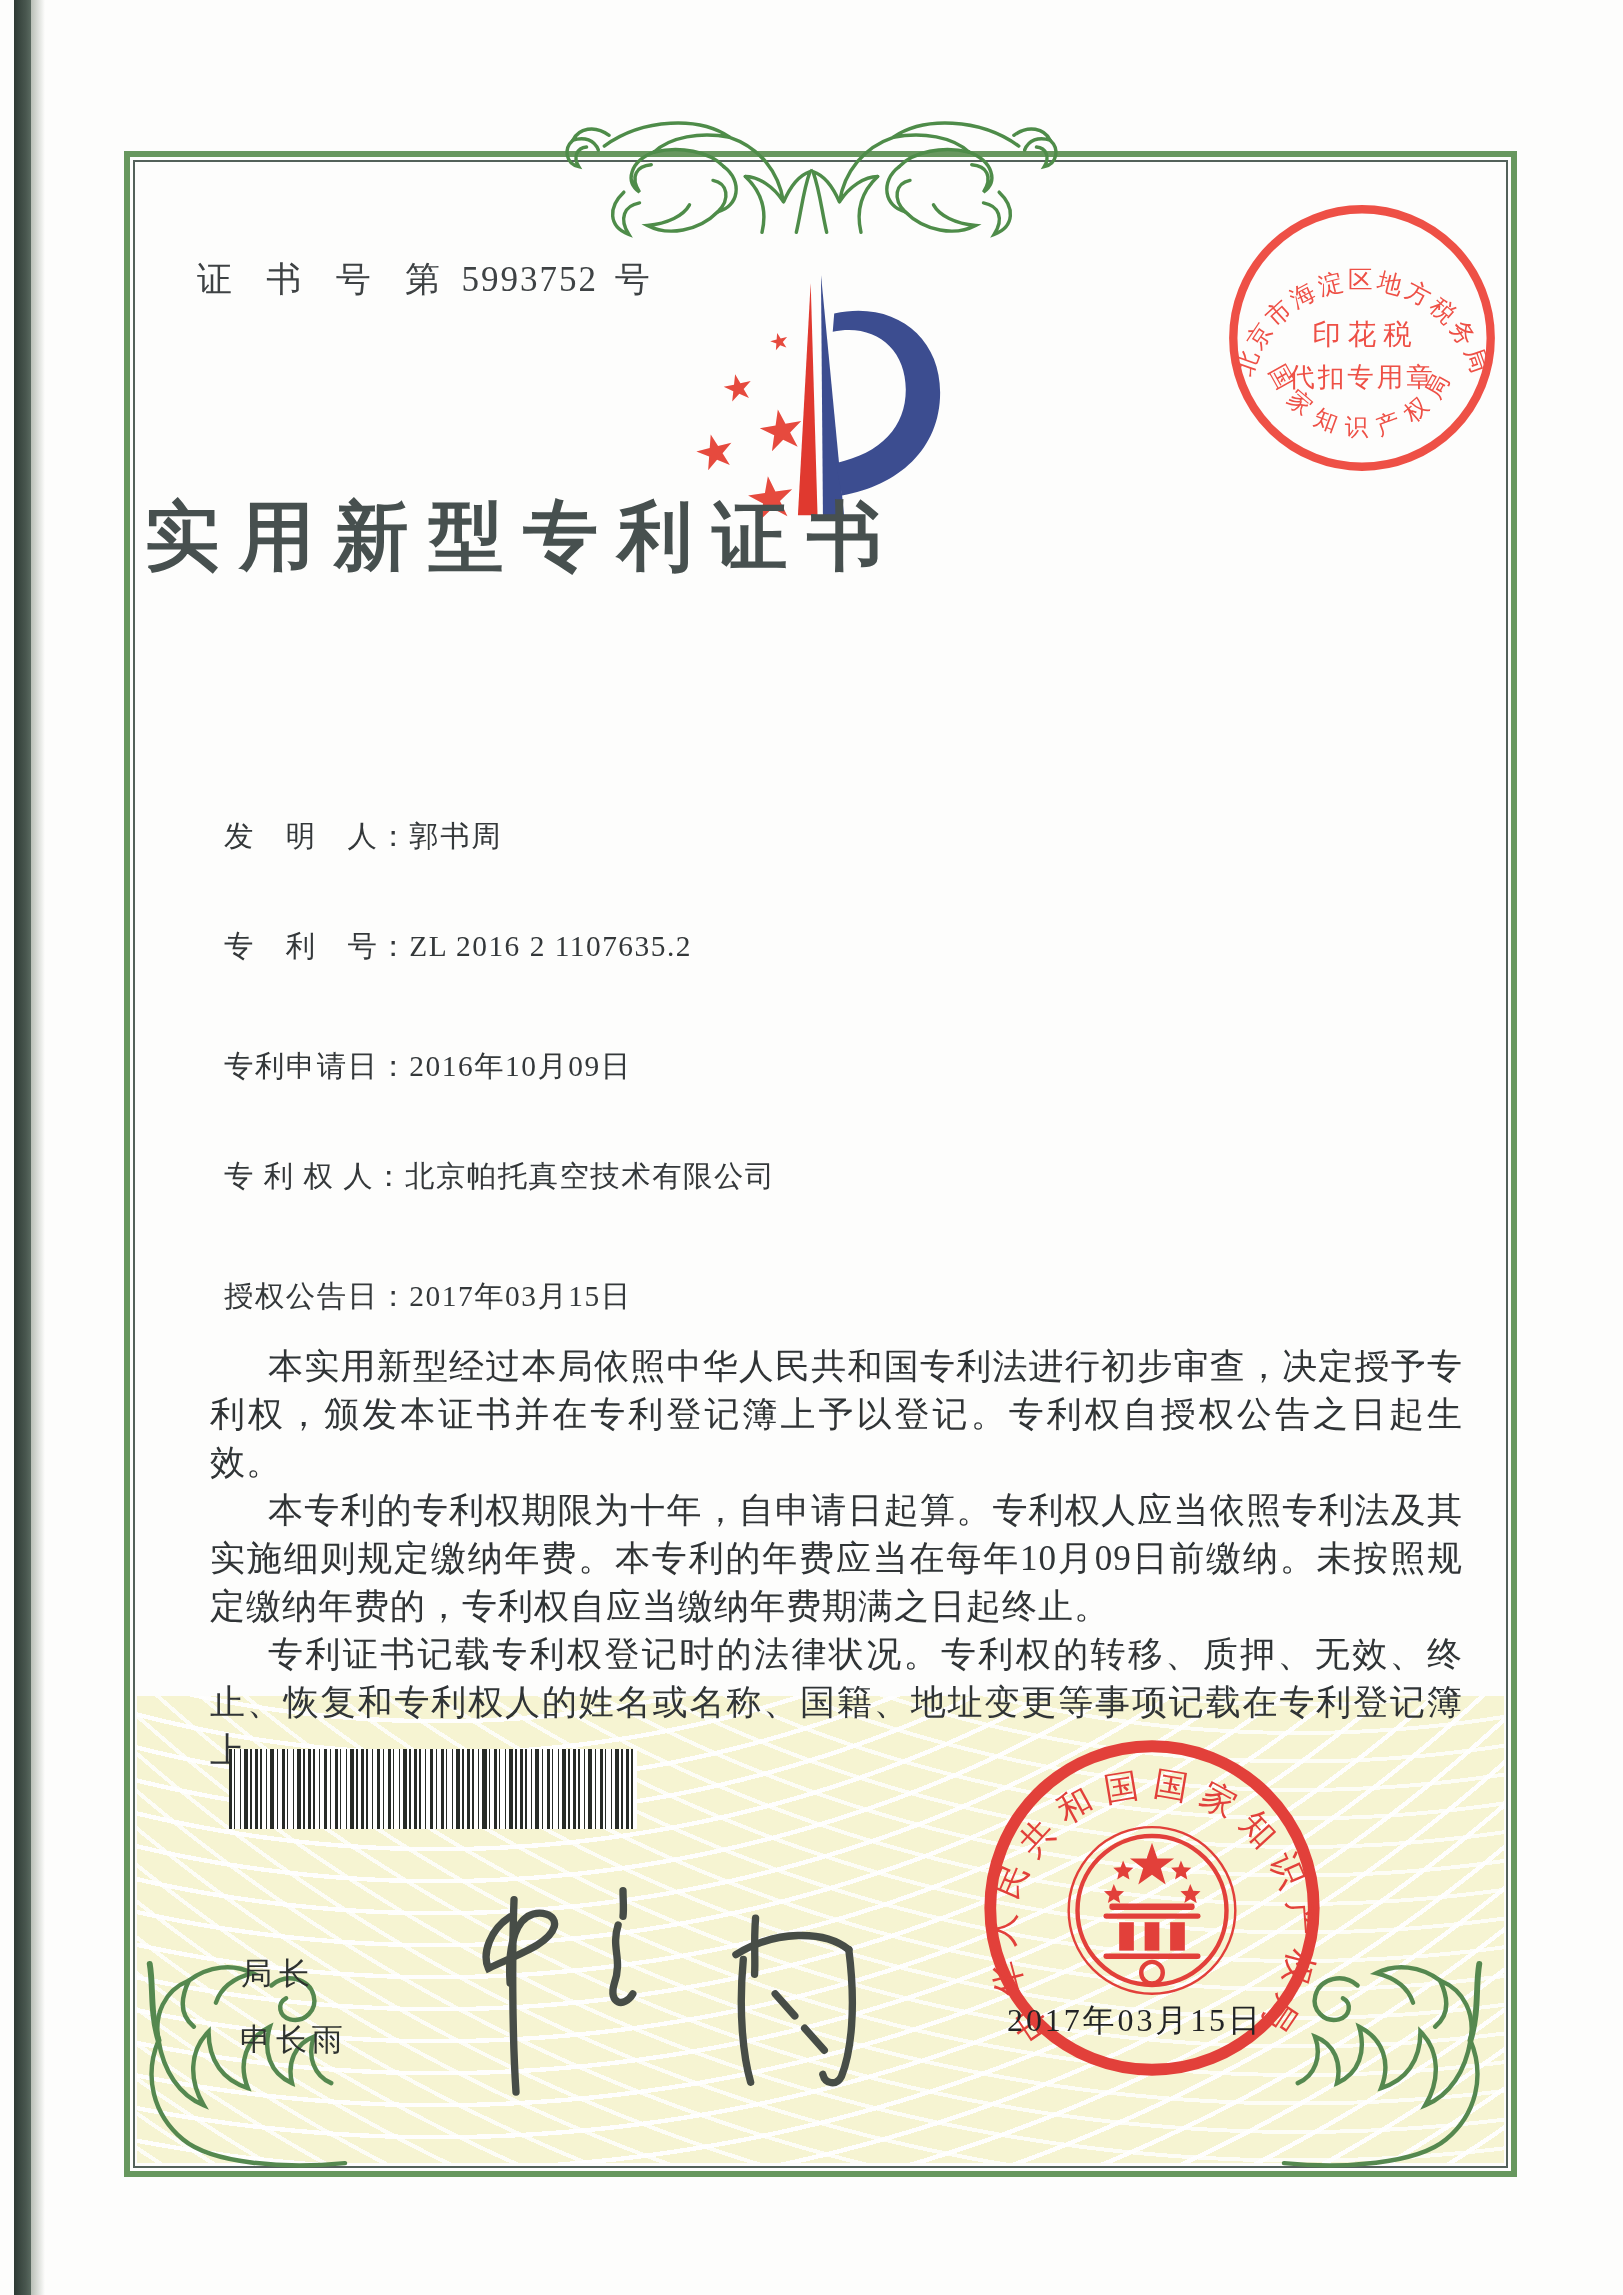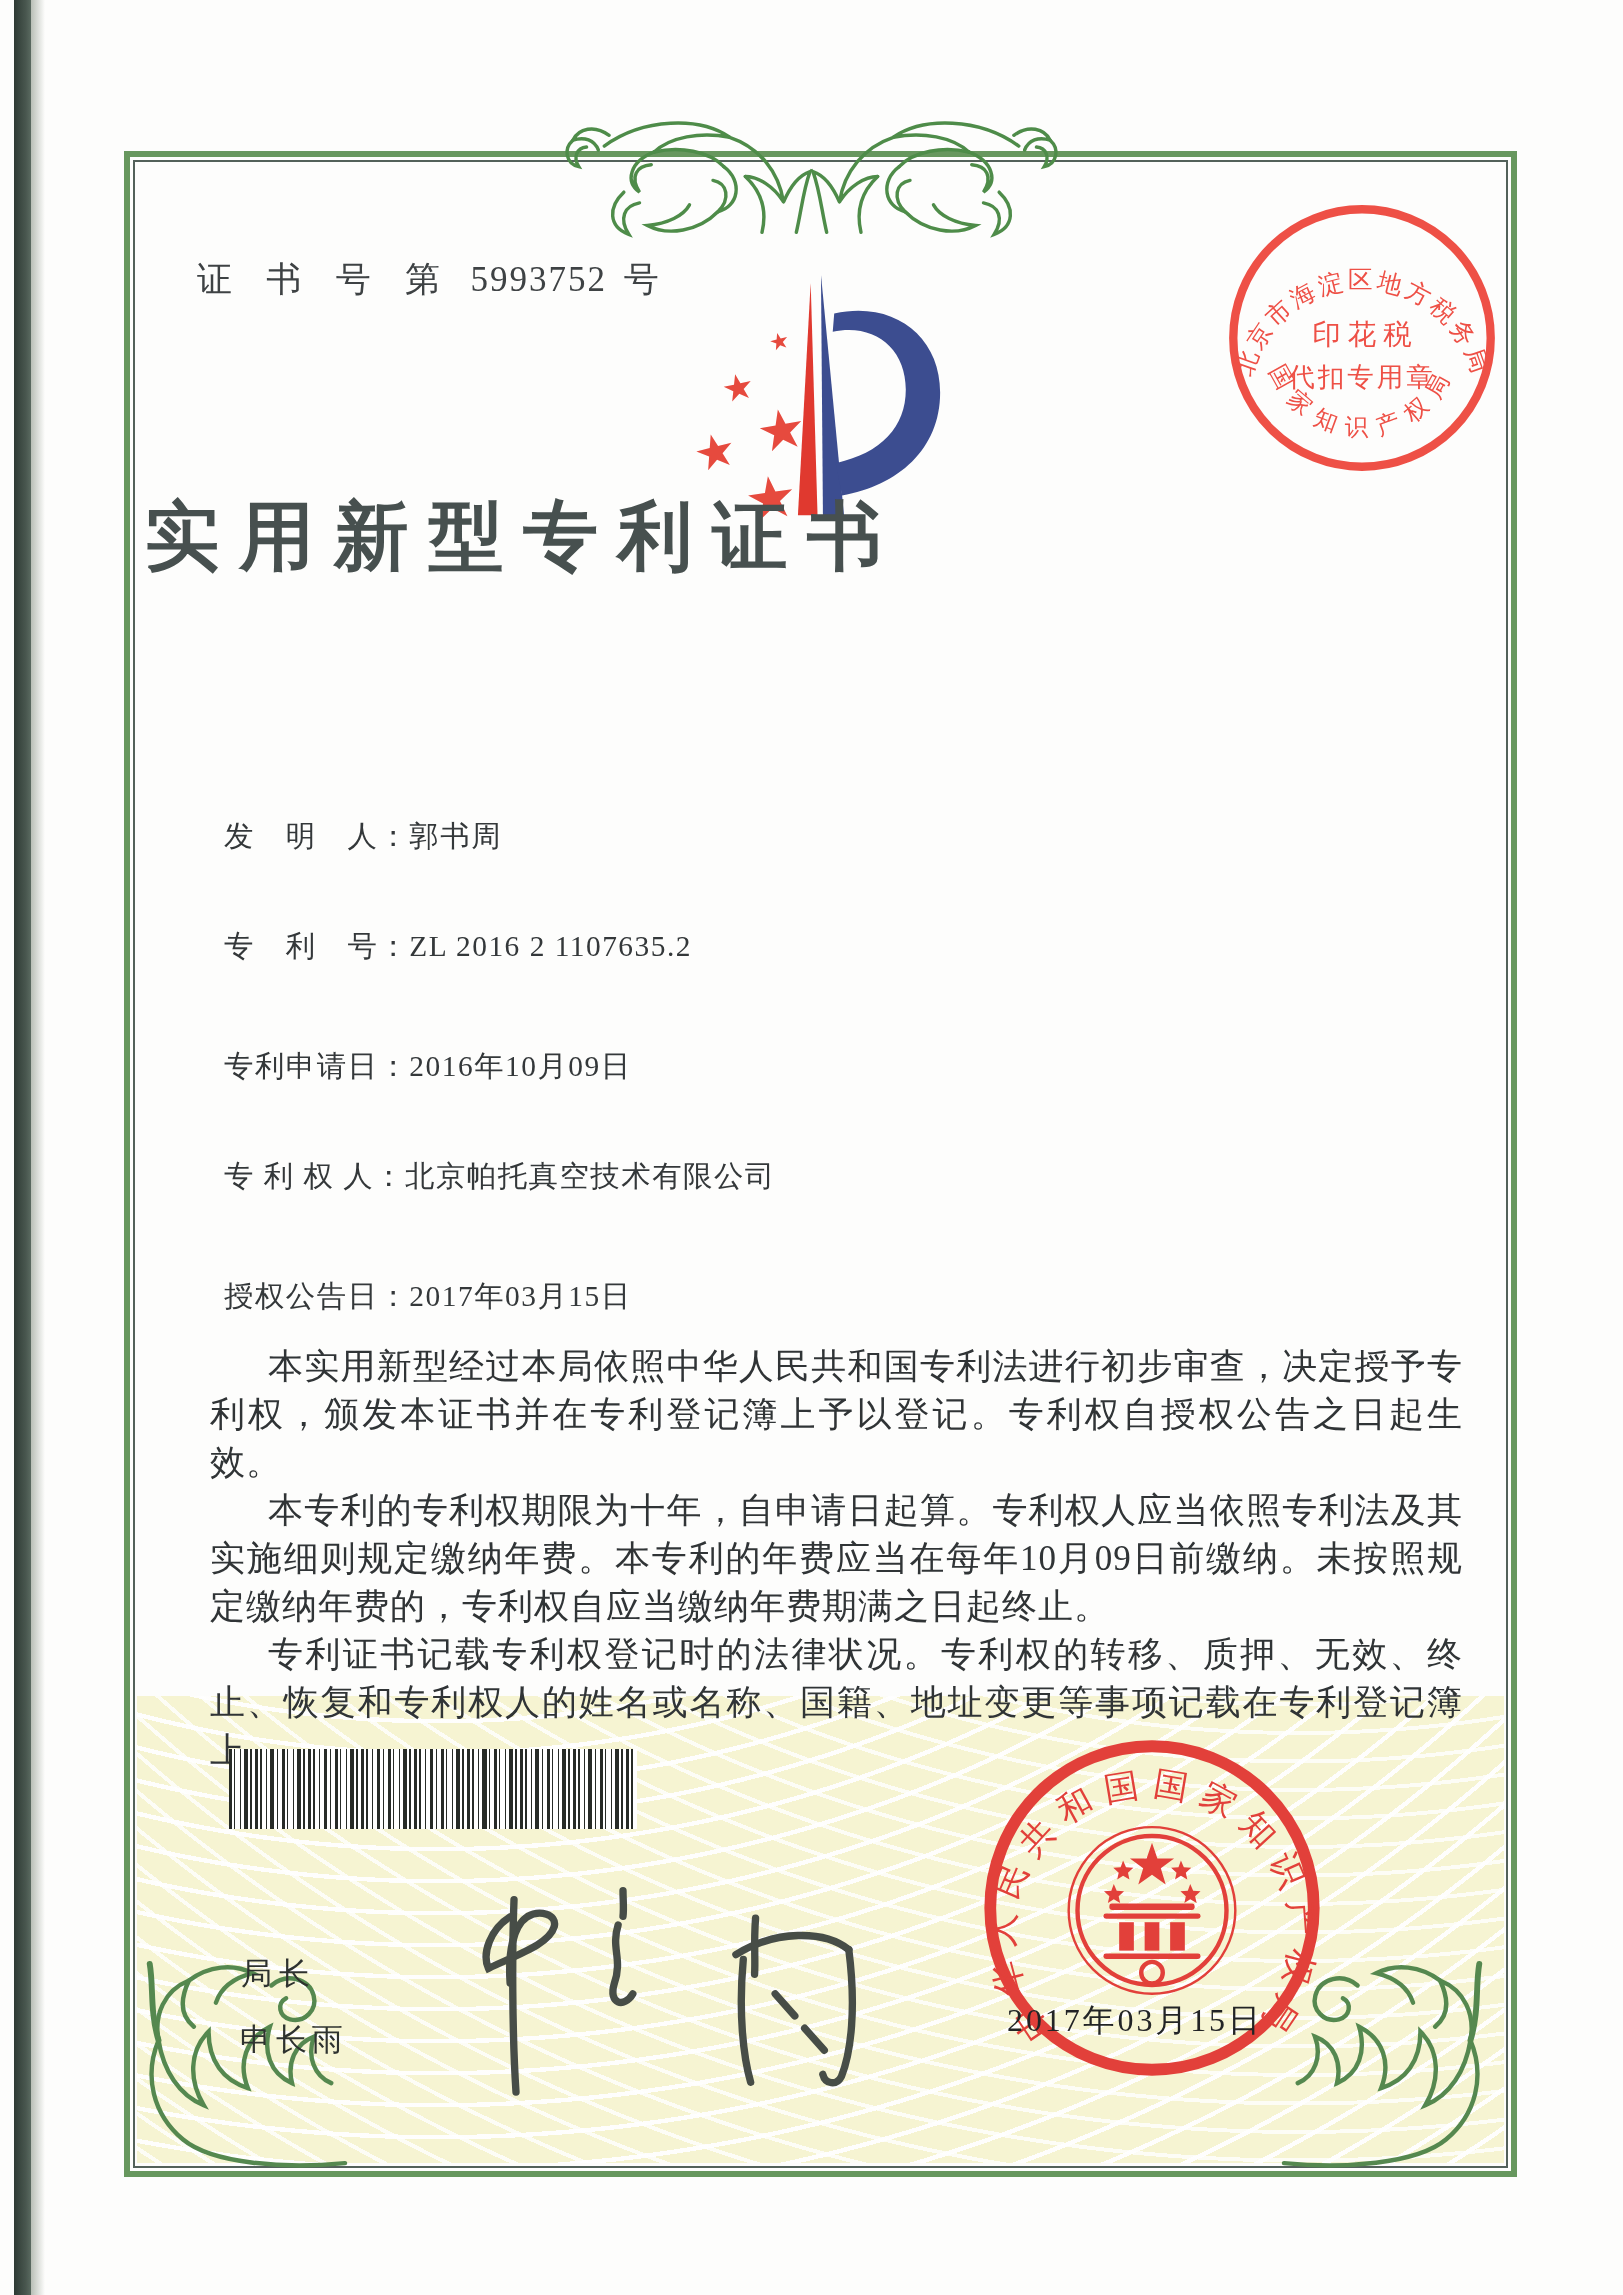--- a/index.html
+++ b/index.html
@@ -17,21 +17,21 @@
                border:2.5px solid #53615a;}
   
   .guilloche{position:absolute;left:137px;top:1696px;width:1367px;height:467px;
              background-color:#f6f4d2;
              background-image:
                repeating-radial-gradient(circle at 22% -1129px, rgba(255,255,255,.95) 0 4.4px, rgba(255,255,255,0) 4.4px 32px),
                repeating-radial-gradient(circle at 85% -1276px, rgba(255,255,255,.8) 0 3.9px, rgba(255,255,255,0) 3.9px 28.5px);}
   
   .cert-no{position:absolute;left:197px;top:256px;font-size:35px;color:#3e4244;white-space:nowrap;}
   .cert-no .pre{letter-spacing:12.8px;text-align:right;}
-  .cert-no .num{letter-spacing:2px;margin-left:9px;}
+  .cert-no .num{letter-spacing:2px;margin-left:0;}
   .cert-no .suf{margin-left:7.9px;}
   
   .logo{position:absolute;left:687px;top:267px;width:265px;height:255px;}
   .logo .star{position:absolute;color:#e64a3e;line-height:1;font-family:"DejaVu Sans",sans-serif;}
   
   .title{position:absolute;left:125px;top:487px;width:1434px;text-align:left;
          font-size:75px;font-weight:600;letter-spacing:19.6px;color:#47504f;text-indent:19.6px;}
   
   .field{position:absolute;left:224px;font-size:29.4px;color:#34383a;letter-spacing:1.5px;white-space:nowrap;}
   .f0{top:697px}.f1{top:817px}.f2{top:927px}.f3{top:1047px}.f4{top:1157px}.f5{top:1277px}

